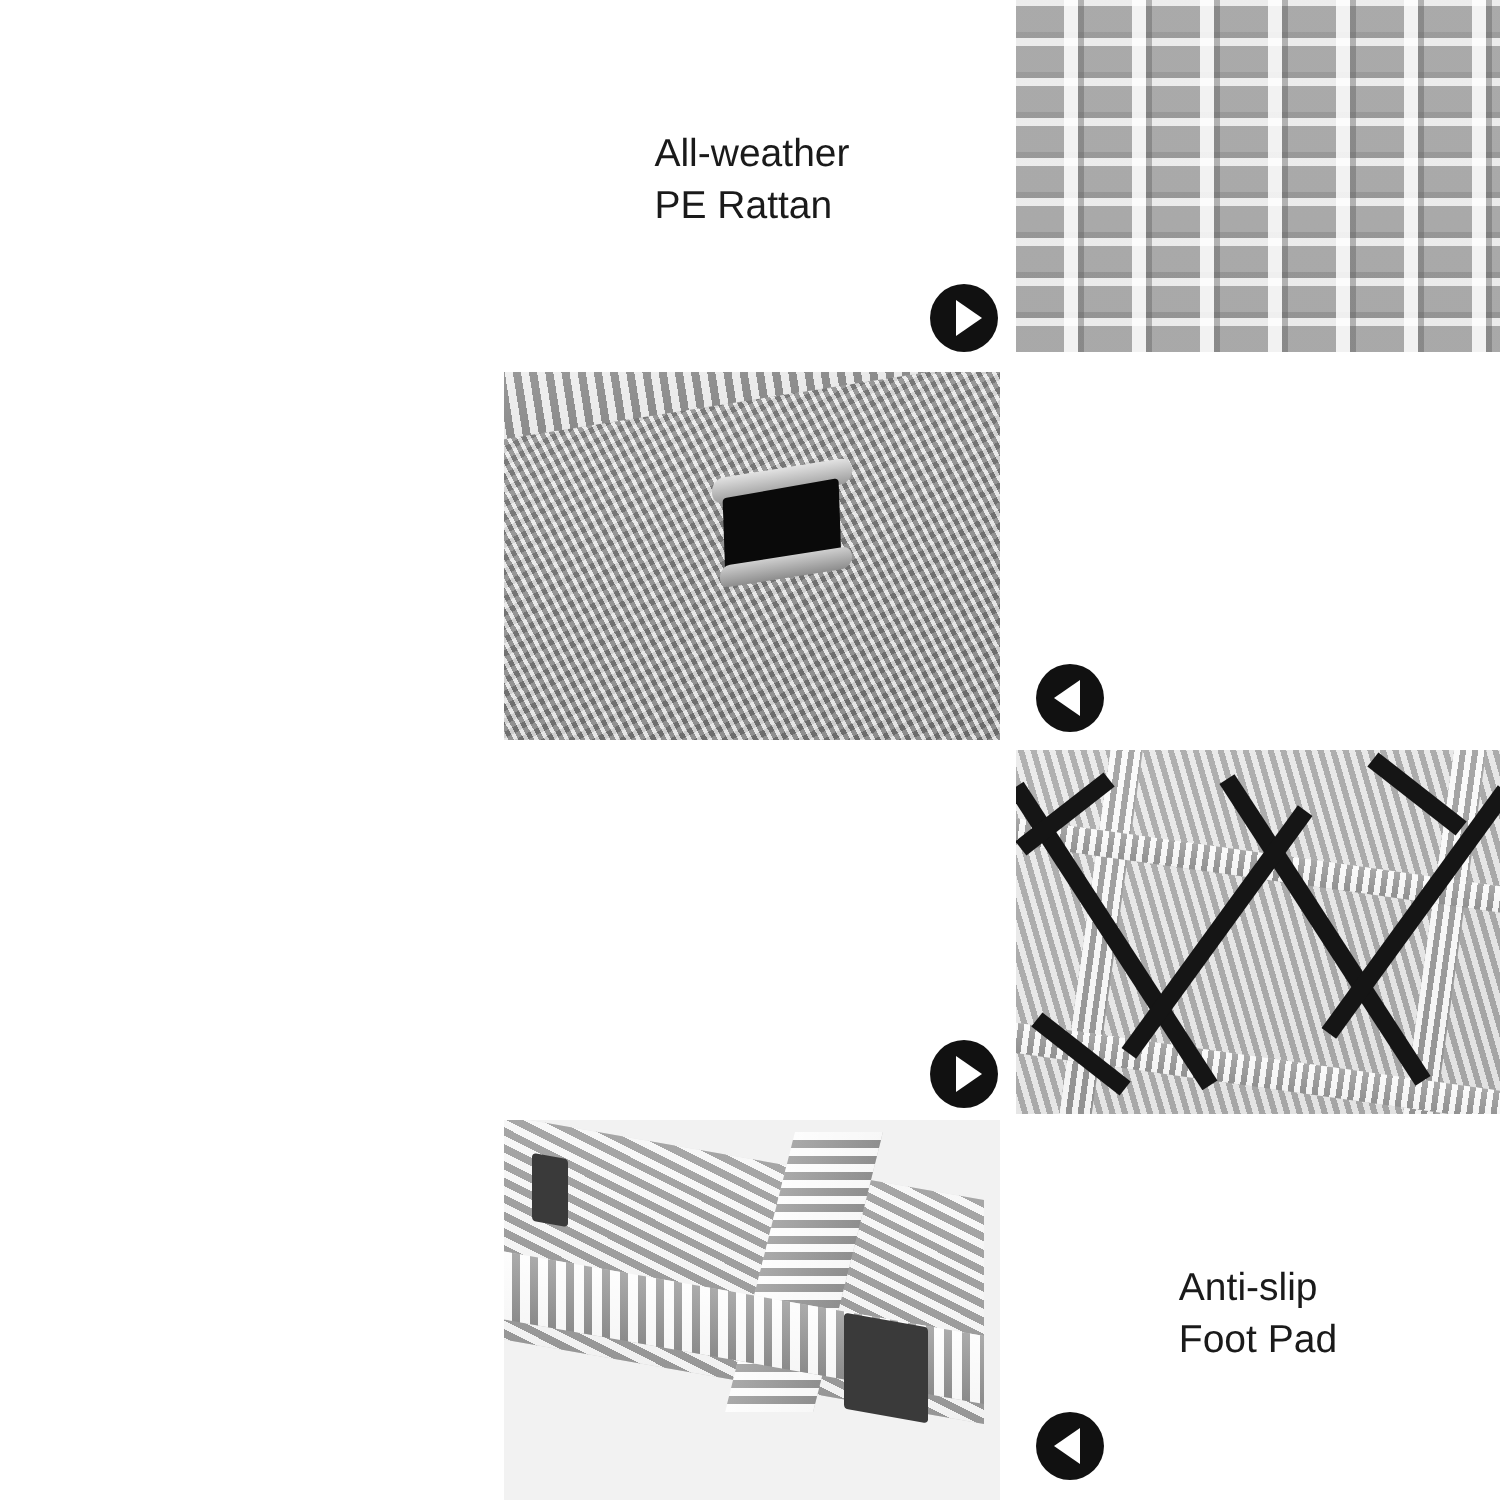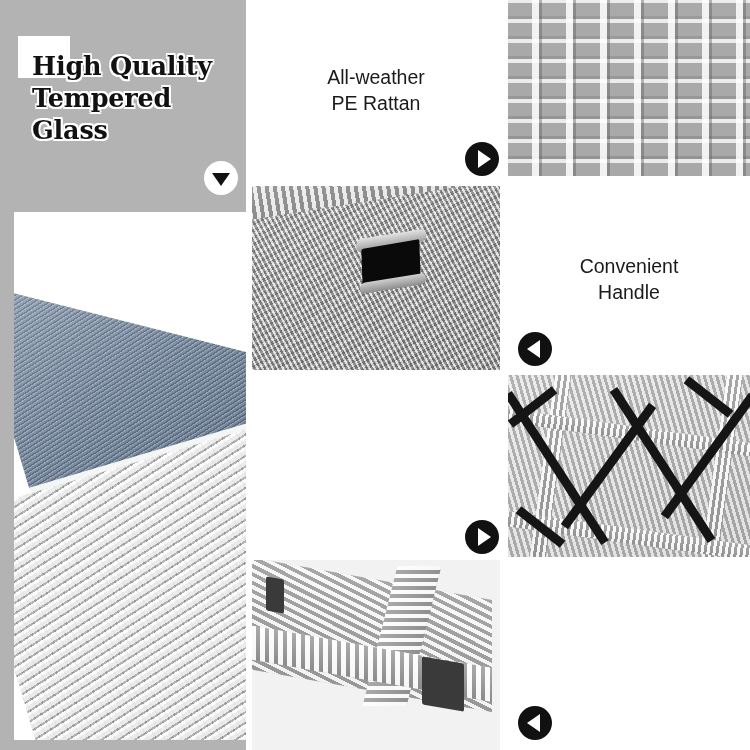--- a/index.html
+++ b/index.html
@@ -165,21 +165,21 @@
   
   .cell { position: absolute; overflow: hidden; }
   .cell-text {
     background: #ffffff;
     display: flex;
     align-items: center;
     justify-content: center;
   }
   .cell-label {
     margin: 0;
-    text-align: center;
+    text-align: left;
     font-family: "Liberation Sans", sans-serif;
     font-size: 19.5px;
     line-height: 1.32;
     color: #1a1a1a;
     white-space: pre-line;
   }
   .cell-photo { background: #e8e8e8; }
 
   
   .tex-weave-closeup {
@@ -351,41 +351,20 @@
     position: absolute;
     background: #3a3a3a;
     border-radius: 2px;
   }
 </style>
 </head>
 <body>
 
 <div id="page">
 
-  <div class="left-col">
-
-    <div class="title-block">
-      <div class="title-square"></div>
-      <h1 class="title-text">High Quality
-Tempered
-Glass</h1>
-    </div>
-
-    <div class="hero-photo">
-      <div class="hero-sky"></div>
-      <div class="hero-glass"></div>
-      <div class="hero-mask-top"></div>
-      <div class="hero-edge"></div>
-      <div class="hero-rattan"></div>
-    </div>
-
-    <div class="circle-btn white" style="left:204px; top:161px;">
-      <span class="tri tri-down"></span>
-    </div>
-  </div>
 
   <div class="cell cell-text" style="left:252px; top:0px; width:248px; height:182px;">
     <p class="cell-label">All-weather
 PE Rattan</p>
   </div>
 
   <div class="circle-btn black" style="left:465px; top:142px;">
     <span class="tri tri-right"></span>
   </div>
 
@@ -394,24 +373,20 @@
   </div>
 
   <div class="cell cell-photo" style="left:252px; top:186px; width:248px; height:184px;">
     <div class="tex-box-weave"></div>
     <div class="box-top-rail"></div>
     <div class="handle-lip"></div>
     <div class="handle-slot"></div>
     <div class="handle-lip-lower"></div>
   </div>
 
-  <div class="cell cell-text" style="left:508px; top:190px; width:242px; height:180px;">
-    <p class="cell-label">Convenient
-Handle</p>
-  </div>
 
   <div class="circle-btn black" style="left:518px; top:332px;">
     <span class="tri tri-left"></span>
   </div>
 
 
   <div class="circle-btn black" style="left:465px; top:520px;">
     <span class="tri tri-right"></span>
   </div>
 
@@ -434,18 +409,22 @@
 
   <div class="cell cell-photo" style="left:252px; top:560px; width:248px; height:190px; background:#f2f2f2;">
     <div class="tex-footpad-bg"></div>
     <div class="pad-deck"></div>
     <div class="pad-rail-right"></div>
     <div class="pad-rail-front"></div>
     <div class="foot-pad" style="left:14px; top:18px; width:18px; height:34px; transform:skewY(10deg);"></div>
     <div class="foot-pad" style="left:170px; top:100px; width:42px; height:48px; transform:skewY(10deg);"></div>
   </div>
 
+  <div class="cell cell-text" style="left:508px; top:565px; width:242px; height:185px;">
+    <p class="cell-label">Anti-slip
+Foot Pad</p>
+  </div>
 
   <div class="circle-btn black" style="left:518px; top:706px;">
     <span class="tri tri-left"></span>
   </div>
 
 </div>
 
 </body></html>

